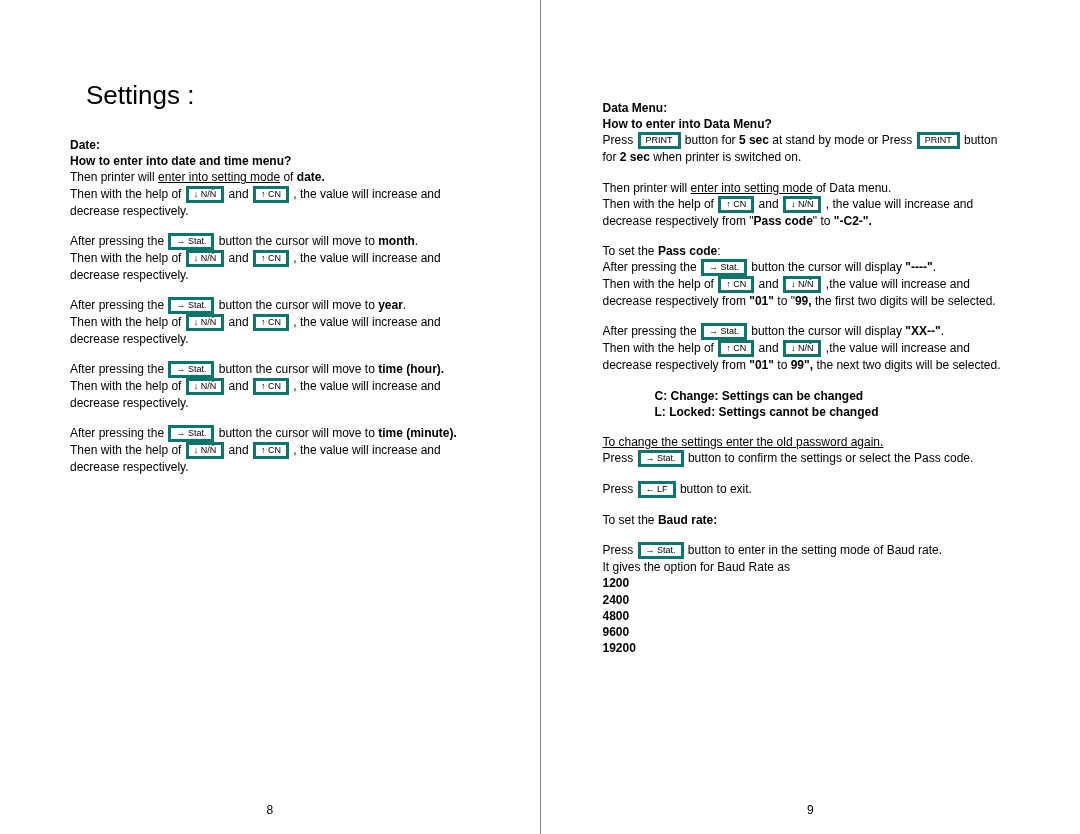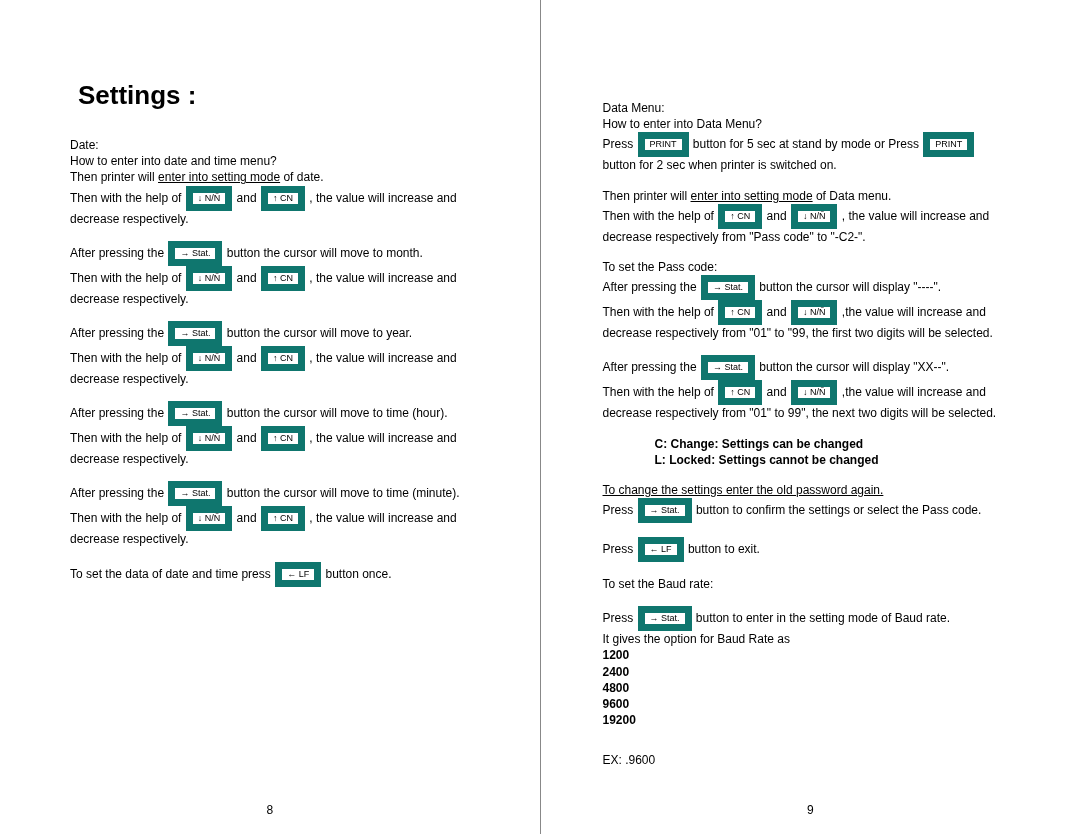--- a/index.html
+++ b/index.html
@@ -27,27 +27,27 @@
     border-right: 1px solid #888;
     padding-top: 78px;
   }
   .page.right {
     padding-top: 100px;
     padding-left: 62px;
     padding-right: 70px;
   }
   h1.settings {
     font-size: 26px;
-    font-weight: bold;
-    margin: 0 0 24px 8px;
-  }
-  .bold { font-weight: normal; }
+    font-weight: normal;
+    margin: 0 0 24px 16px;
+  }
+  .bold { font-weight: bold; }
   .btn {
     display: inline-block;
-    border: 7px solid #0f766e;
+    border: 3px solid #0f766e;
     font-size: 9px;
     line-height: 1;
     padding: 1px 5px 1px 5px;
     vertical-align: 1px;
     margin: 0 1px;
     white-space: nowrap;
     min-width: 18px;
     text-align: center;
   }
   p { margin: 0 0 14px 0; }
@@ -136,25 +136,20 @@
       <span class="bold">time (minute).</span>
     </p>
     <p>
       <span>Then with the help of </span>
       <span class="btn">↓ N/Ñ</span>
       <span> and </span>
       <span class="btn">↑ CN</span>
       <span> , the value will increase and decrease respectively.</span>
     </p>
 
-    <p>
-      <span>To set the data of date and time press </span>
-      <span class="btn">← LF</span>
-      <span> button once.</span>
-    </p>
 
     <div class="pagenum">8</div>
   </div>
 
   <div class="page right">
     <p class="tight bold">Data Menu:</p>
     <p class="tight bold">How to enter into Data Menu?</p>
 
     <p>
       <span>Press </span><span class="btn">PRINT</span><span> button for </span><span class="bold">5 sec</span><span> at stand by mode or Press </span><span class="btn">PRINT</span><span> button for </span><span class="bold">2 sec</span><span> when printer is switched on.</span>
@@ -234,17 +229,16 @@
     <p class="tight">
       <span>Press </span><span class="btn">→ Stat.</span><span> button to enter in the setting mode of Baud rate.</span>
     </p>
     <p class="tight">It gives the option for Baud Rate as</p>
     <p class="rates">1200</p>
     <p class="rates">2400</p>
     <p class="rates">4800</p>
     <p class="rates">9600</p>
     <p class="rates" style="margin-bottom:24px">19200</p>
 
-    <p>EX: .9600</p>
 
     <div class="pagenum">9</div>
   </div>
 </div>
 
 </body></html>

